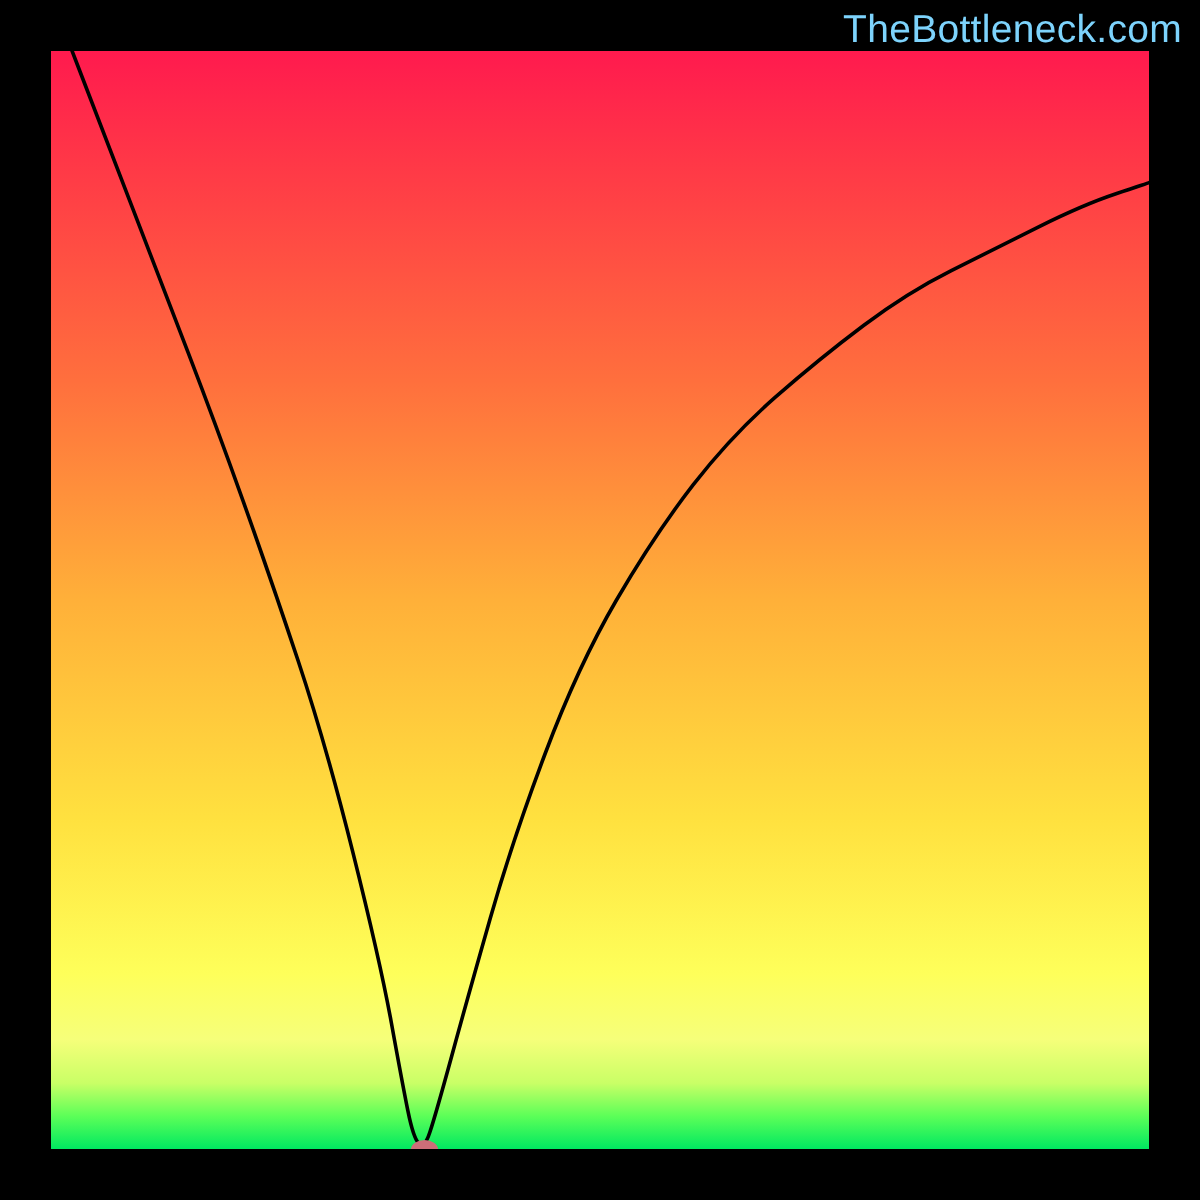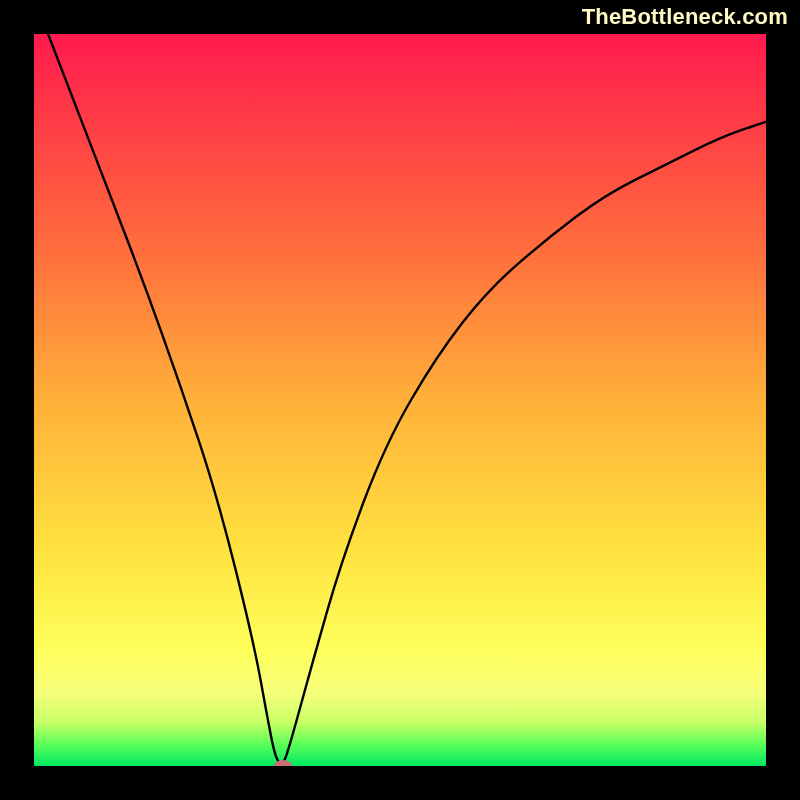--- a/index.html
+++ b/index.html
@@ -14,23 +14,23 @@
   .frame {
     position: relative;
     width: 800px;
     height: 800px;
     background: #000;
   }
   .watermark {
     position: absolute;
     top: 4px;
     right: 12px;
-    color: #fef9c3;
-    font-size: 22px;
-    font-weight: 700;
+    color: #7dd3fc;
+    font-size: 26px;
+    font-weight: 400;
     letter-spacing: 0.2px;
     z-index: 5;
     user-select: none;
   }
   .plot-area {
     position: absolute;
     left: 34px;
     top: 34px;
     width: 732px;
     height: 732px;

